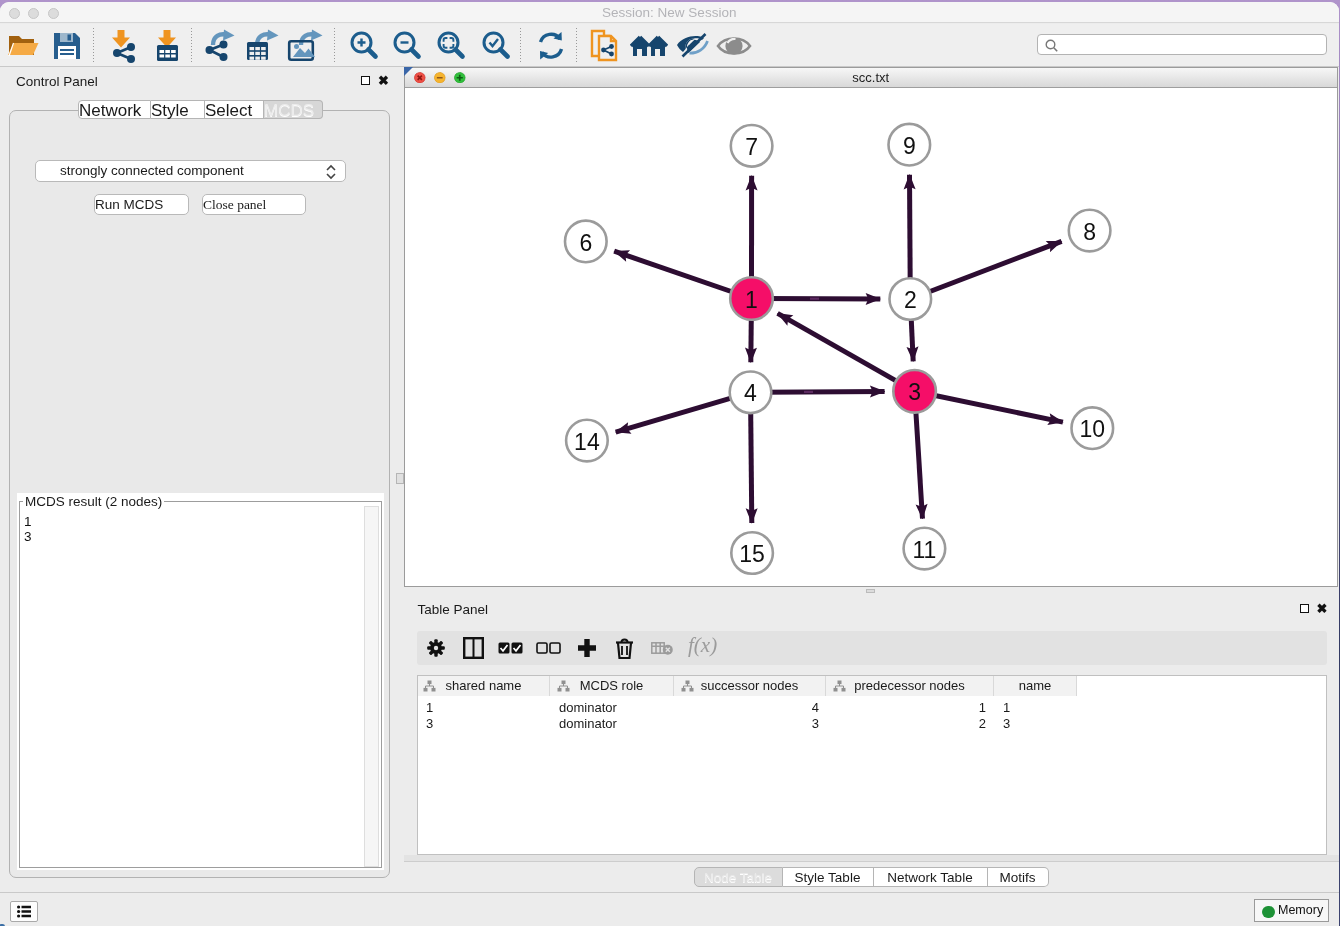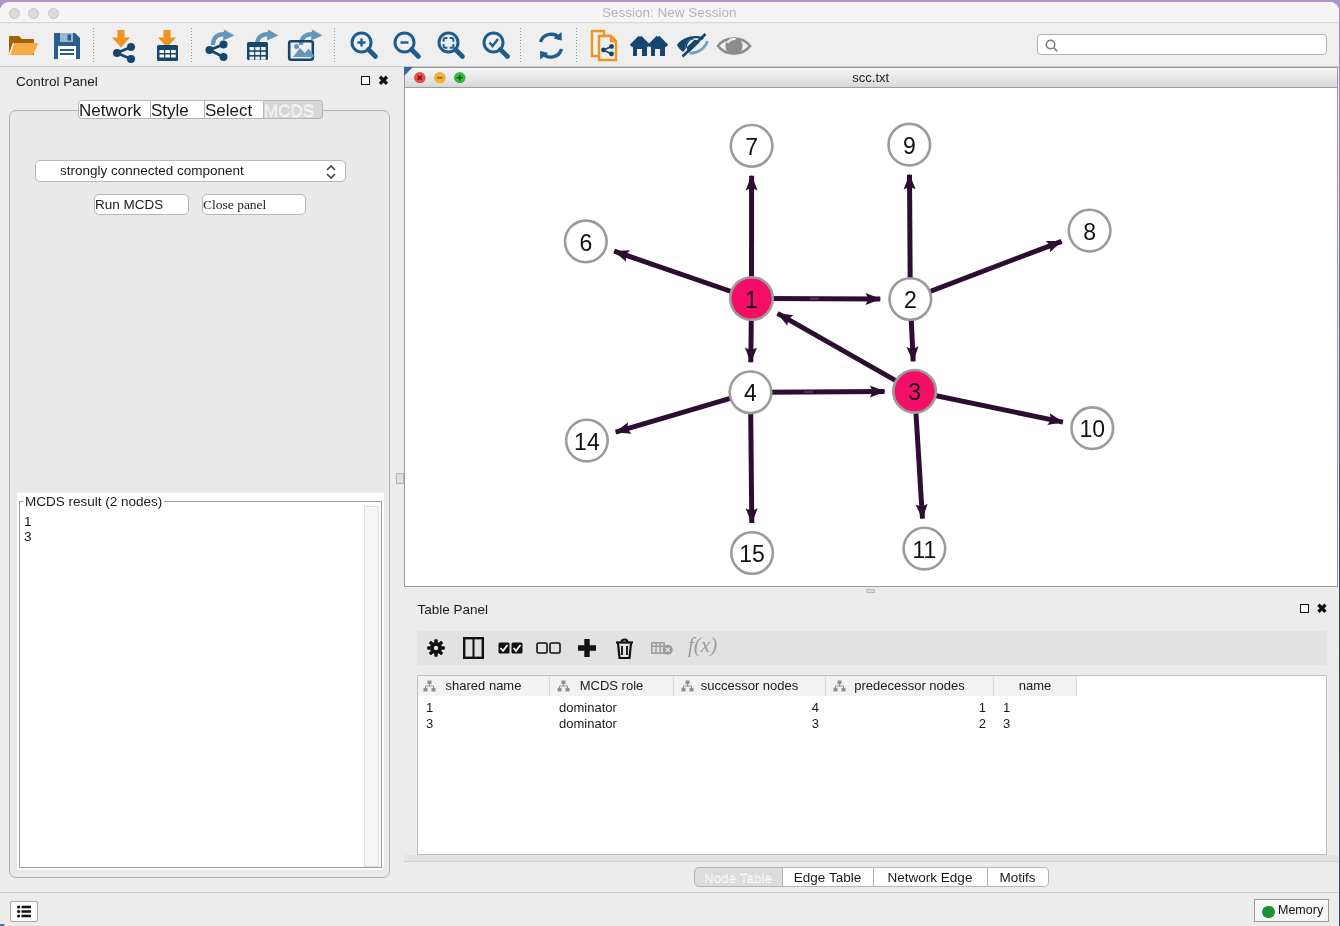--- a/index.html
+++ b/index.html
@@ -411,22 +411,22 @@
       <div class="td" style="left:585px; top:24px;">1</div>
       <div class="td" style="left:8px; top:40px;">3</div>
       <div class="td" style="left:141px; top:40px;">dominator</div>
       <div class="td" style="left:256px; top:40px; width:145px; text-align:right;">3</div>
       <div class="td" style="left:408px; top:40px; width:160px; text-align:right;">2</div>
       <div class="td" style="left:585px; top:40px;">3</div>
     </div>
     <div style="position:absolute;left:0;top:261px;width:936.5px;height:7px;background:#e3e3e3;border-bottom:1px solid #cdcdcd;"></div>
     <div class="btabs" style="left:290px;">
       <div class="btab" style="width:89px; border-left:1px solid #b5b5b5; border-radius:5px 0 0 5px; background:#dcdcdc; color:#e9e9e9; text-shadow:0 1px 0 #fff;">Node Table</div>
-      <div class="btab" style="width:91px;">Edge Table</div>
-      <div class="btab" style="width:114px;">Network Edge</div>
+      <div class="btab" style="width:91px;">Style Table</div>
+      <div class="btab" style="width:114px;">Network Table</div>
       <div class="btab" style="width:61px; border-radius:0 5px 5px 0;">Motifs</div>
     </div>
   </div>
 
   <div id="statusbar">
     <div style="position:absolute;left:10px;top:8px;width:28px;height:21px;background:#fdfdfd;border:1px solid #a9a9a9;border-radius:2px;">
       <svg style="position:absolute;left:6px;top:3.5px;" width="14" height="13" viewBox="0 0 14 13">
         <circle cx="1.6" cy="2" r="1.6" fill="#111"></circle>
           <circle cx="1.6" cy="6.5" r="1.6" fill="#111"></circle>
           <circle cx="1.6" cy="11" r="1.6" fill="#111"></circle>

